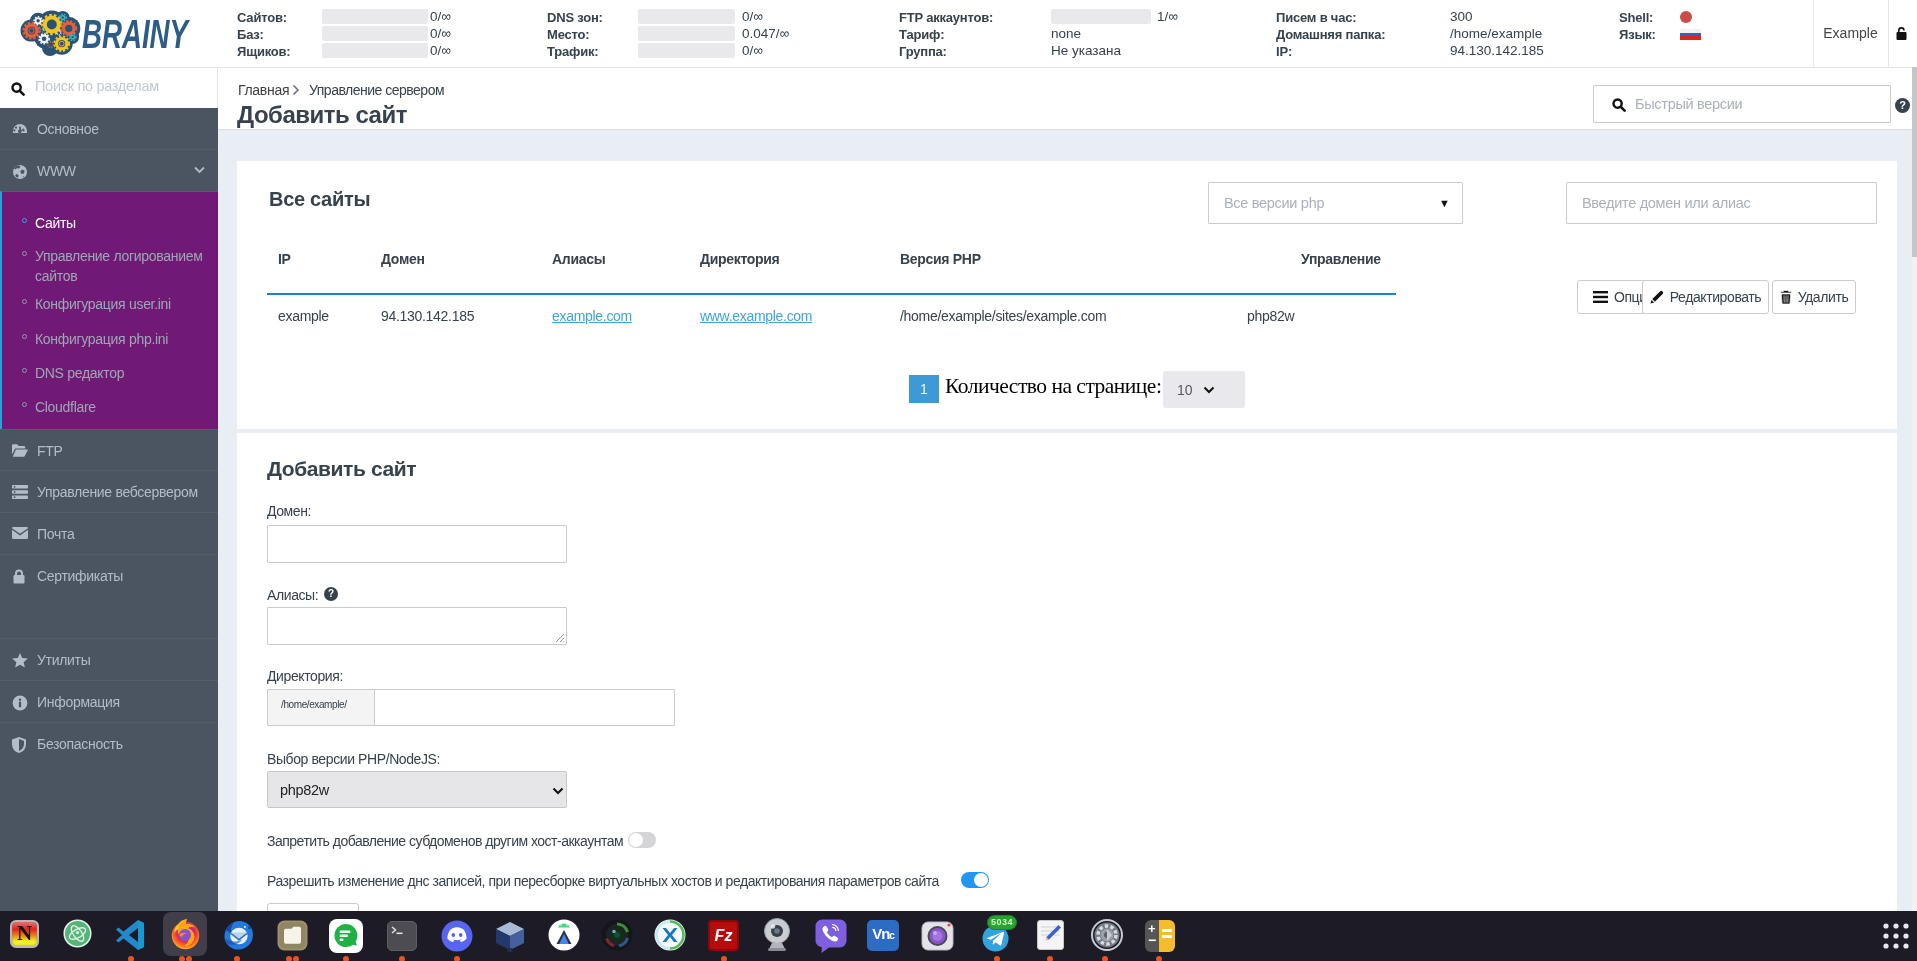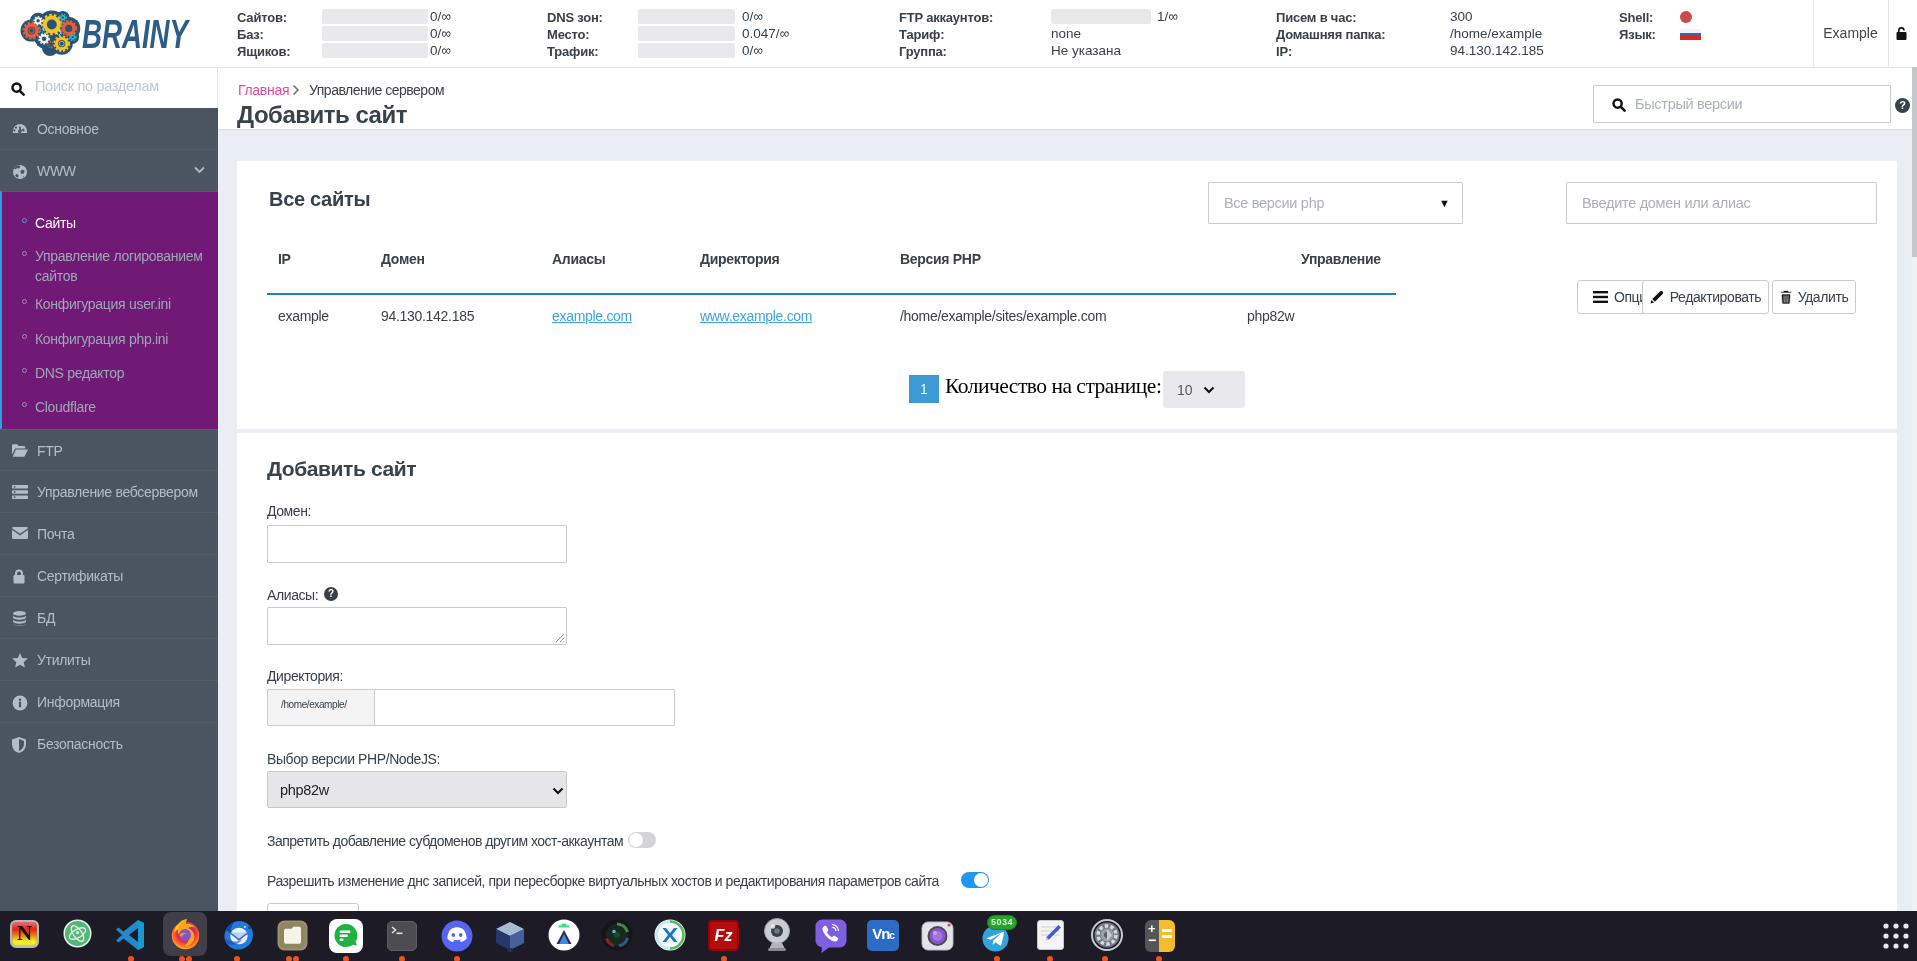--- a/index.html
+++ b/index.html
@@ -210,29 +210,20 @@
       </svg>
     <span class="txt">Почта</span>
   </div>
   <div class="mitem" style="top:487px;height:42px">
     <svg width="14" height="15" viewBox="0 0 14 15" fill="#b3bdc7">
         <path d="M3 6 L3 4.5 A4 4 0 0 1 11 4.5 L11 6 L9 6 L9 4.5 A2 2 0 0 0 5 4.5 L5 6 Z"></path>
         <rect x="1.5" y="6" width="11" height="8.5" rx="1.2"></rect>
       </svg>
     <span class="txt">Сертификаты</span>
   </div>
-  <div class="mitem" style="top:529px;height:42px">
-    <svg width="15" height="15" viewBox="0 0 15 15" fill="#b3bdc7">
-        <ellipse cx="7.5" cy="2.4" rx="6.4" ry="2.4"></ellipse>
-        <path d="M1.1 4.2 A6.4 2.4 0 0 0 13.9 4.2 L13.9 6.4 A6.4 2.4 0 0 1 1.1 6.4 Z"></path>
-        <path d="M1.1 8.2 A6.4 2.4 0 0 0 13.9 8.2 L13.9 10.4 A6.4 2.4 0 0 1 1.1 10.4 Z"></path>
-        <path d="M1.1 12.2 A6.4 2.4 0 0 0 13.9 12.2 L13.9 12.6 A6.4 2.4 0 0 1 1.1 12.6 Z"></path>
-      </svg>
-    <span class="txt">БД</span>
-  </div>
   <div class="mitem" style="top:571px;height:42px">
     <svg width="16" height="15" viewBox="0 0 16 15" fill="#b3bdc7">
         <path d="M8 0 L10.2 5 L15.8 5.6 L11.6 9.2 L12.9 14.6 L8 11.7 L3.1 14.6 L4.4 9.2 L0.2 5.6 L5.8 5 Z"></path>
       </svg>
     <span class="txt">Утилиты</span>
   </div>
   <div class="mitem" style="top:613px;height:42px">
     <svg width="16" height="16" viewBox="0 0 16 16">
         <circle cx="8" cy="8" r="7.4" fill="#b3bdc7"></circle>
         <rect x="6.9" y="6.7" width="2.2" height="5.6" fill="#4a5561"></rect>
@@ -242,21 +233,21 @@
   </div>
   <div class="mitem" style="top:655px;height:42px">
     <svg width="14" height="16" viewBox="0 0 14 16" fill="#b3bdc7">
         <path d="M7 0 L14 2.5 L14 7 A9.5 9.5 0 0 1 7 16 A9.5 9.5 0 0 1 0 7 L0 2.5 Z M7 2 L7 14 A7.8 7.8 0 0 0 12 7 L12 3.9 Z"></path>
       </svg>
     <span class="txt">Безопасность</span>
   </div>
 </div>
 
 <div id="bcrumb">
-  <div class="abs" style="left:20px;top:15px;font-size:14px;color:#ec4899;letter-spacing:-0.3px">Главная</div>
+  <div class="abs" style="left:20px;top:15px;font-size:14px;color:#404040;letter-spacing:-0.3px">Главная</div>
   <svg class="abs" style="left:74px;top:18px" width="8" height="10" viewBox="0 0 8 10">
       <path d="M1.5 0.5 L6 5 L1.5 9.5" fill="none" stroke="#6c757d" stroke-width="1.6"></path>
     </svg>
   <div class="abs" style="left:91px;top:15px;font-size:14px;color:#37424c;letter-spacing:-0.5px">Управление сервером</div>
   <div class="abs" style="left:19px;top:34px;font-size:24px;font-weight:bold;color:#37424c;letter-spacing:-0.5px">Добавить сайт</div>
   <div class="field" style="left:1375px;top:18px;width:298px;height:38px">
     <svg class="abs" style="left:18px;top:12px" width="14" height="14" viewBox="0 0 14 14">
         <circle cx="5.6" cy="5.6" r="4.1" fill="none" stroke="#111" stroke-width="2.4"></circle>
         <line x1="8.8" y1="8.8" x2="12.6" y2="12.6" stroke="#111" stroke-width="2.6" stroke-linecap="round"></line>
       </svg>

